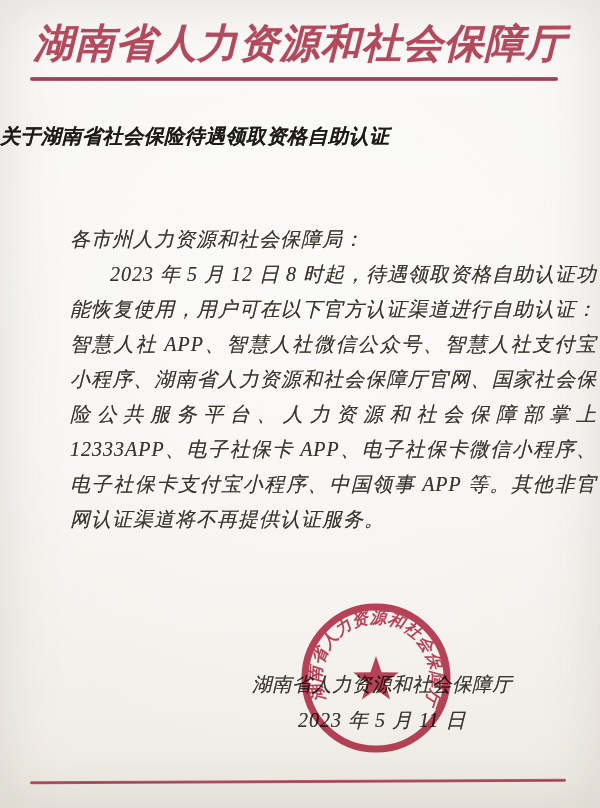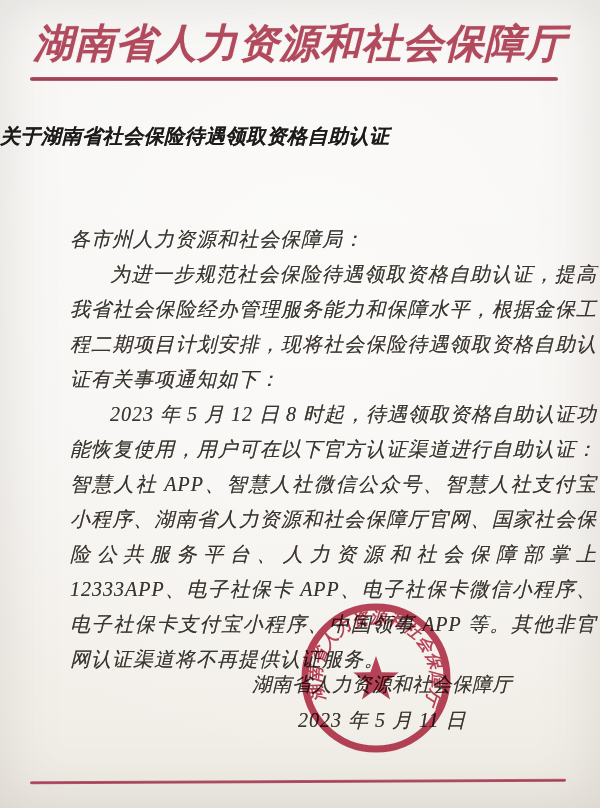--- a/index.html
+++ b/index.html
@@ -123,21 +123,20 @@
   <div class="letterhead">湖南省人力资源和社会保障厅</div>
 
   <div class="letterhead-rule"></div>
 
   <div class="doc-title">
     <div>关于湖南省社会保险待遇领取资格自助认证</div>
   </div>
 
   <div class="doc-body">
     <p class="salutation">各市州人力资源和社会保障局：</p>
-    <p class="para">为进一步规范社会保险待遇领取资格自助认证，提高我省社会保险经办管理服务能力和保障水平，根据金保工程二期项目计划安排，现将社会保险待遇领取资格自助认证有关事项通知如下：</p>
     <p class="para">2023 年 5 月 12 日 8 时起，待遇领取资格自助认证功能恢复使用，用户可在以下官方认证渠道进行自助认证：智慧人社 APP、智慧人社微信公众号、智慧人社支付宝小程序、湖南省人力资源和社会保障厅官网、国家社会保险公共服务平台、人力资源和社会保障部掌上 12333APP、电子社保卡 APP、电子社保卡微信小程序、电子社保卡支付宝小程序、中国领事 APP 等。其他非官网认证渠道将不再提供认证服务。</p>
   </div>
 
   <div class="signature">湖南省人力资源和社会保障厅</div>
 
   <div class="sign-date">2023 年 5 月 11 日</div>
 
   <svg class="seal" width="160" height="160" viewBox="0 0 160 160" aria-hidden="true">
     <circle cx="80" cy="80" r="71" fill="none" stroke="#b8354e" stroke-width="7"></circle>
     <path id="sealArc" d="M 30.2 103.3 A 55 55 0 1 1 129.8 103.3" fill="none"></path>

